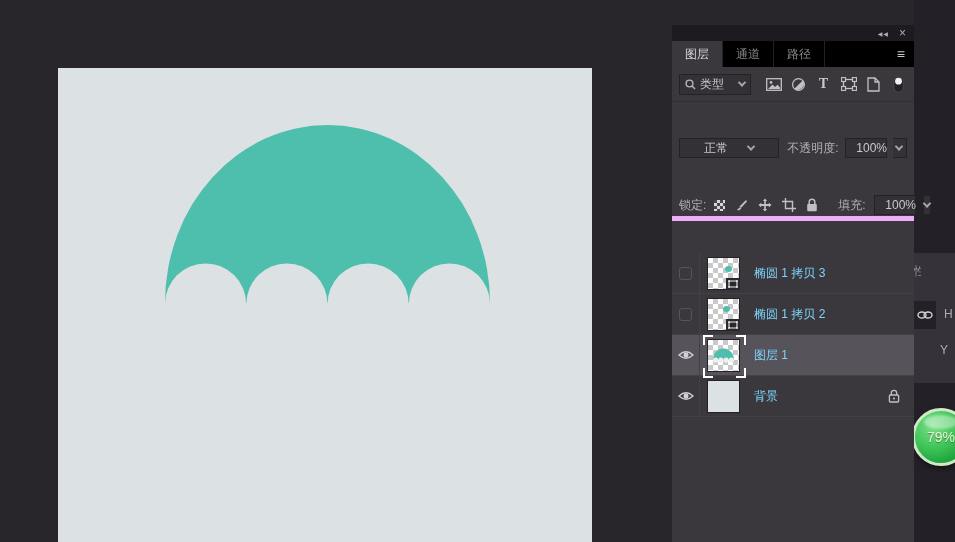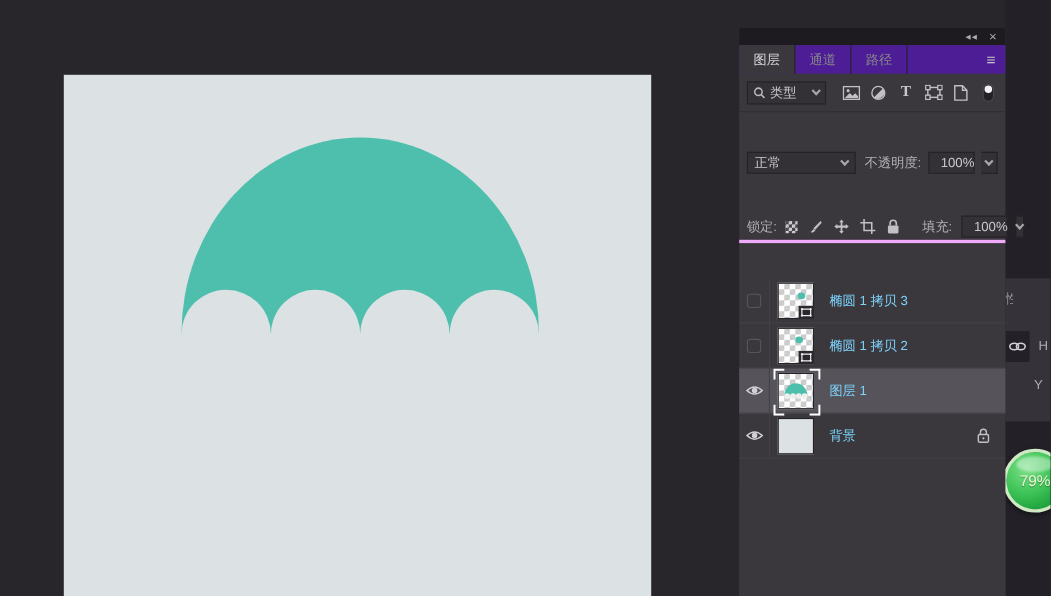--- a/index.html
+++ b/index.html
@@ -44,36 +44,36 @@
   }
   .badge span { color:#eaf9d4; font-size:14px; font-weight:normal; text-shadow:0 1px 1px rgba(0,0,0,.35); position:relative; }
 
   
   .panel { position:absolute; left:672px; top:25px; width:242px; height:517px; background:#3a383c; display:flex; flex-direction:column; }
 
   .p-top { height:16px; background:#1d1b1f; display:flex; align-items:center; justify-content:flex-end; gap:10px; padding:0 8px; flex:0 0 auto; }
   .p-top .collapse { font-size:6px; color:#b0aeb2; letter-spacing:1px; cursor:default; }
   .p-top .close { font-size:12px; color:#b0aeb2; line-height:10px; cursor:default; }
 
-  .p-tabs { height:26px; background:#4c1d95; display:flex; align-items:stretch; flex:0 0 auto; }
+  .p-tabs { height:26px; background:#000000; display:flex; align-items:stretch; flex:0 0 auto; }
   .tab { padding:0 13px; display:flex; align-items:center; color:#88868a; border-right:1px solid #232127; }
   .tab.active { background:#3a383c; color:#d8d6da; }
   .tab-menu { margin-left:auto; display:flex; align-items:center; padding:0 9px; color:#c8c6ca; font-size:14px; }
 
   .p-body { flex:1; display:flex; flex-direction:column;gap:32px; }
 
   .row { display:flex; align-items:center; padding:0 7px; flex:0 0 auto; }
   .row-filter { height:35px; gap:8px; border-bottom:1px solid #312f33; }
   .row-blend  { height:28px; gap:6px; }
-  .row-lock   { height:27px; gap:8px; border-bottom:3px solid #f0abfc;text-align:center; }
+  .row-lock   { height:27px; gap:8px; border-bottom:5px solid #f0abfc;text-align:center; }
 
   .box { background:#333135; border:1px solid #242226; height:21px; display:flex; align-items:center; }
   .dd-filter { width:88px; gap:4px; padding:0 5px; }
   .dd-filter .lbl { flex:1; color:#cac8cc; }
-  .dd-blend { width:114px; padding:0 6px; height:20px; }
+  .dd-blend { width:114px; padding:0 24px; height:20px; }
   .dd-blend .lbl { flex:1; color:#cac8cc; }
   .valbox { width:42px; height:20px; justify-content:center; color:#cac8cc;padding-left:12px; }
   .chevbox { width:18px; height:20px; justify-content:center; border-left:none; }
 
   .chev { width:6px; height:6px; border-right:2px solid #a8a6aa; border-bottom:2px solid #a8a6aa; transform:rotate(45deg) translate(-1px,-1px); }
 
   .ficons { display:flex; align-items:center; gap:8px; flex:1; justify-content:space-between; padding-left:6px; }
   .icon16 { width:17px; height:17px; display:flex; align-items:center; justify-content:center; }
   .t-glyph { color:#cac8cc; font-weight:bold; font-size:14px; font-family:"Liberation Serif", serif; }
 

